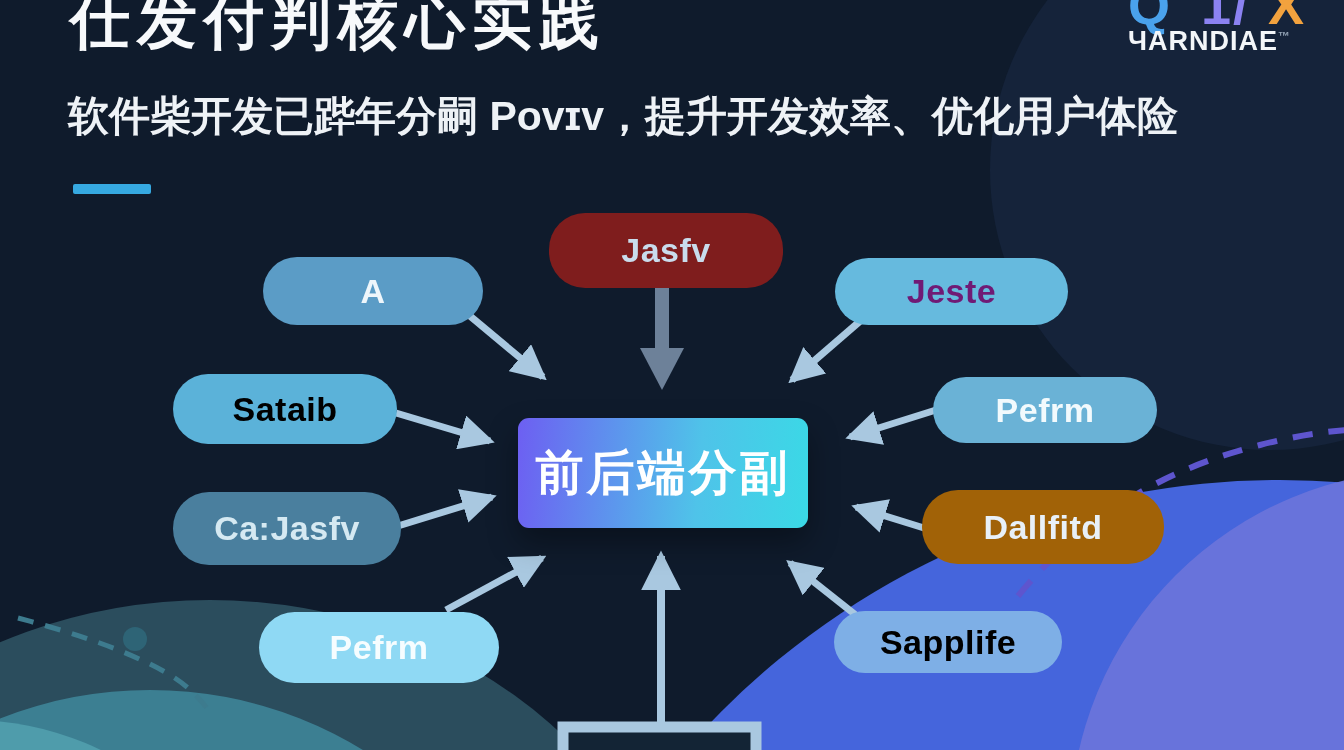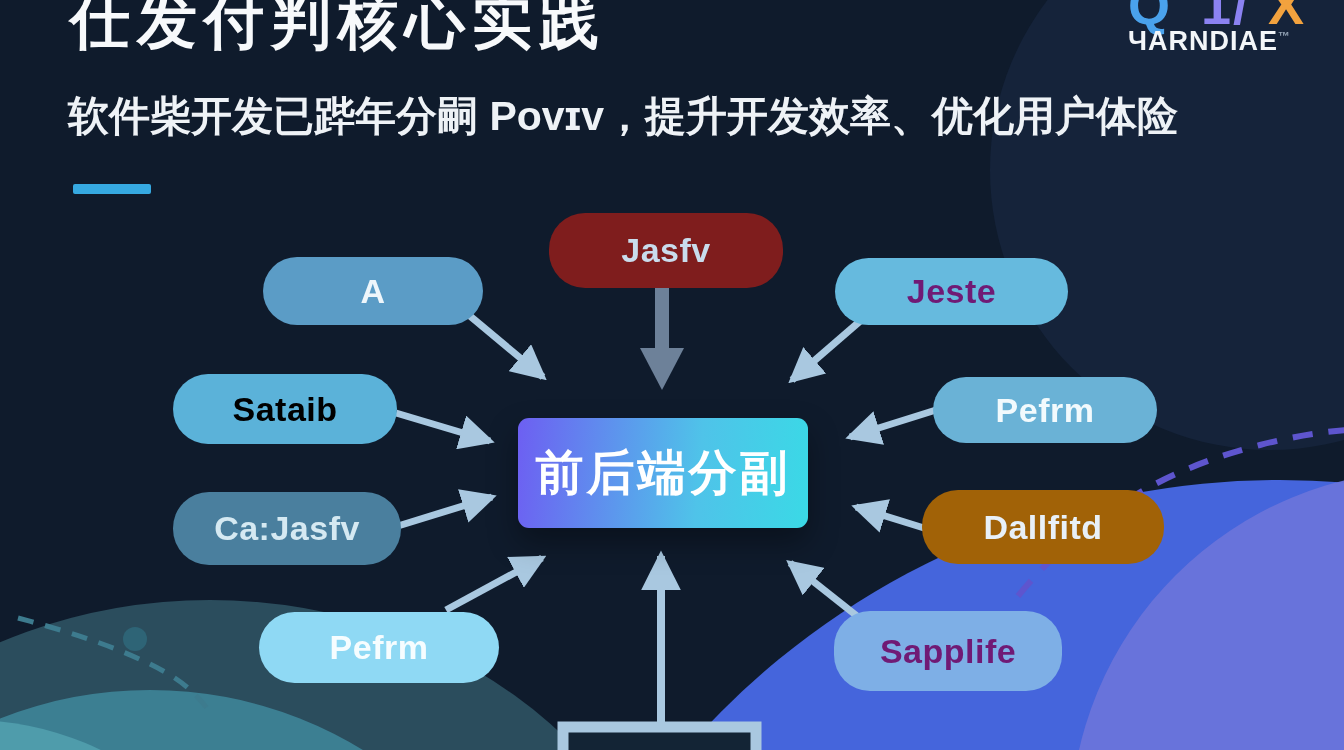--- a/index.html
+++ b/index.html
@@ -80,21 +80,21 @@
   </div>
   <div class="pill" style="left: 173px; top: 492px; width: 228px; height: 73px; background: rgb(74, 127, 158); color: rgb(213, 233, 242);">
     <span>Ca:Jasfv</span>
   </div>
   <div class="pill" style="left: 922px; top: 490px; width: 242px; height: 74px; background: #a16207; color: rgb(232, 240, 248);">
     <span>Dallfitd</span>
   </div>
   <div class="pill" style="left: 259px; top: 612px; width: 240px; height: 71px; background: rgb(143, 217, 244); color: rgb(246, 253, 255);">
     <span>Pefrm</span>
   </div>
-  <div class="pill" style="left: 834px; top: 611px; width: 228px; height: 80px; background: rgb(126, 175, 230); color: #701a75;">
+  <div class="pill" style="left: 834px; top: 611px; width: 228px; height: 62px; background: rgb(126, 175, 230); color: #000000;">
     <span>Sapplife</span>
   </div>
 
   <div class="pill-center" style="left: 518px; top: 418px; width: 290px; height: 110px; background: linear-gradient(95deg, rgb(109, 95, 242) 0%, rgb(79, 195, 233) 62%, rgb(58, 217, 230) 100%);">
     <span>前后端分副</span>
   </div>
 
   <div class="title">仕发付判核心实践</div>
   <div class="subtitle">
     <div>软件柴开发已跸年分嗣 Povɪv，提升开发效率、优化用户体险</div>

